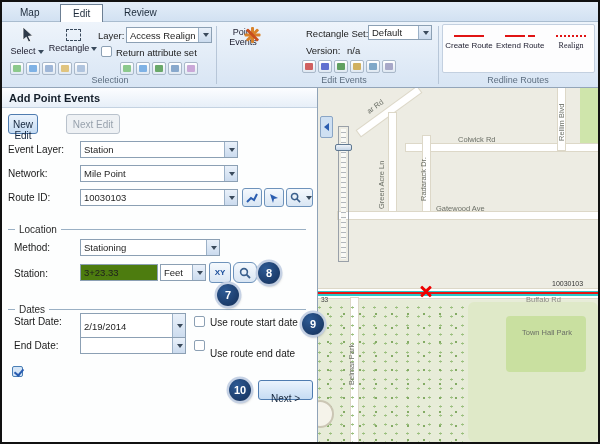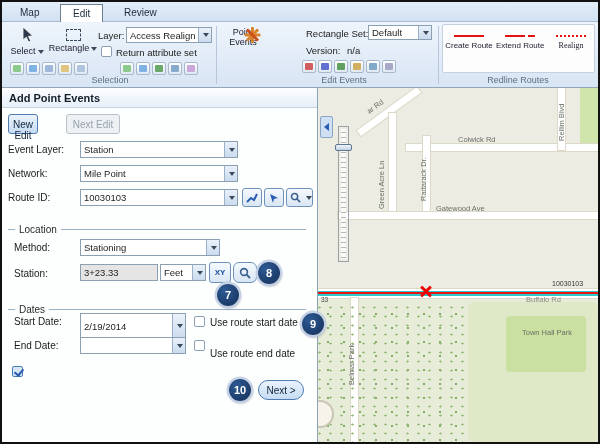--- a/index.html
+++ b/index.html
@@ -31,21 +31,21 @@
   .star i { position:absolute; left:8px; top:1px; width:3px; height:16px; background:#d9832b; border-radius:1px; }
   .cursor-svg, .mag-svg { display:block; margin:0 auto; }
 
   
   .panel { position:absolute; left:0; top:86px; width:316px; height:354px; background:#fdfefe; border-right:1px solid #8fa3b8; z-index:10; }
   .phead { position:absolute; left:0; top:0; width:100%; height:20px; background:linear-gradient(#fcfdff,#e7eff8); border-bottom:1px solid #c4d2e1; font-size:11px; font-weight:bold; color:#141e2a; padding:4px 0 0 7px; }
   .btn { position:absolute; font-size:10px; color:#14253c; text-align:center; border-radius:3px; cursor:default; }
   .btn.primary { background:linear-gradient(#eaf3fd,#c6dcf3); border:1px solid #4f7cb0; }
   .btn.disabled { background:#eef1f4; border:1px solid #b9c2cc; color:#98a2ad; }
   .lbl { position:absolute; font-size:10px; color:#1a1a1a; white-space:nowrap; }
-  .tbox { position:absolute; background:#e5e5e5; border:1px solid #8ca0b4; font-size:9.5px; color:#1e1e1e; padding:2px 3px; height:17px; white-space:nowrap; }
+  .tbox { position:absolute; background:#4d7c0f; border:1px solid #8ca0b4; font-size:9.5px; color:#1e1e1e; padding:2px 3px; height:17px; white-space:nowrap; }
   .sep { position:absolute; display:flex; align-items:center; font-size:10px; color:#2a2a2a; }
   .sep::before { content:""; width:7px; height:1px; background:#9ab0c4; margin-right:4px; }
   .sep::after { content:""; flex:1; height:1px; background:#9ab0c4; margin-left:4px; }
   .cb { position:absolute; width:11px; height:11px; background:#fff; border:1px solid #8ca0b4; border-radius:2px; }
   .cb.checked { background:#d6e6f7; border-color:#4a7fb5; }
   .cb.checked::after { content:""; position:absolute; left:3px; top:0; width:4px; height:7px; border:solid #2a5db0; border-width:0 2px 2px 0; transform:rotate(40deg); }
   .sqbtn { position:absolute; background:linear-gradient(#f5f9fd,#d9e6f4); border:1px solid #6e93bb; border-radius:3px; display:flex; align-items:center; justify-content:center; }
 
   
   .callout { position:absolute; width:22px; height:22px; border-radius:50%; background:radial-gradient(circle at 35% 30%, #2d5a94, #142f58); color:#fff; font-weight:bold; font-size:11px; display:flex; align-items:center; justify-content:center; box-shadow:0 0 0 2.5px rgba(195,208,228,.95), 1px 2px 3px rgba(0,0,0,.35); z-index:50; }
@@ -282,21 +282,21 @@
       <span class="val"></span>
       <span class="ab">
           <span class="tri-down"></span>
         </span>
     </div>
     <span class="cb" style="left:192px; top:252px;"></span>
     <div class="lbl" style="left:208px; top:260px;">Use route end date</div>
 
     <span class="cb checked" style="left:10px; top:278px;"></span>
 
-    <div class="btn primary" style="left:256px; top:292px; width:46px; height:20px; padding-top:4px;border-radius:10px;">Next &gt;</div>
+    <div class="btn primary" style="left:256px; top:292px; width:55px; height:20px; padding-top:12px;">Next &gt;</div>
   </div>
 
   <div class="map">
 
     <div class="green" style="left:0; top:212px; width:280px; height:142px; background:#e7ecd8;"></div>
     <div class="green" style="left:150px; top:214px; width:130px; height:140px; background:#dfe9c8; border-radius:6px;"></div>
     <div class="green" style="left:188px; top:228px; width:80px; height:56px; background:#c9e0a0; border-radius:4px;"></div>
     <div class="green" style="left:262px; top:0; width:18px; height:58px; background:#cfe5ab;"></div>
     <div class="speckle" style="left:0; top:216px; width:150px; height:138px;"></div>
 

